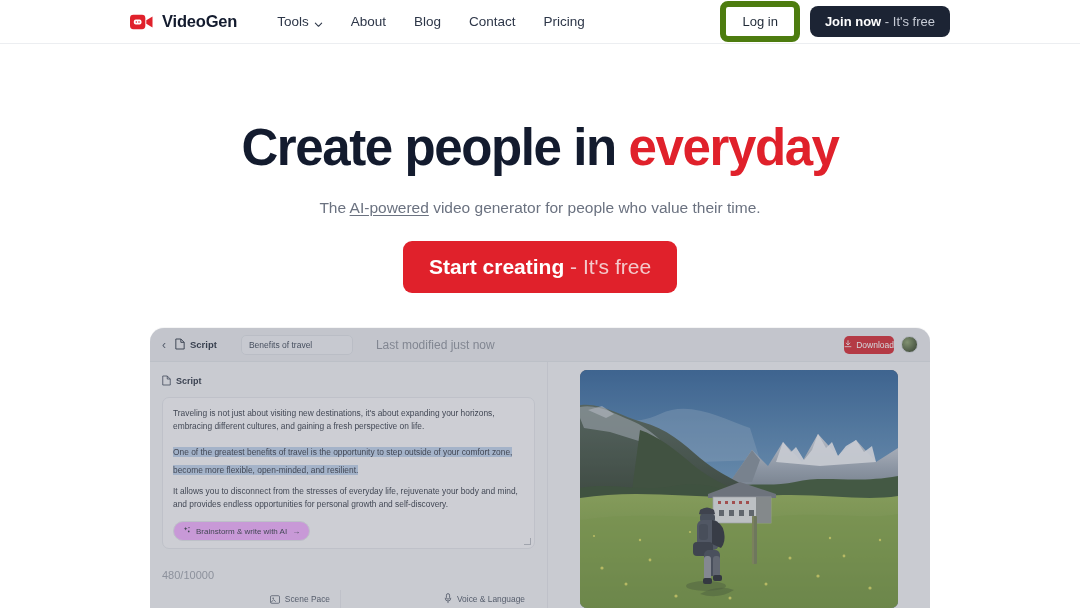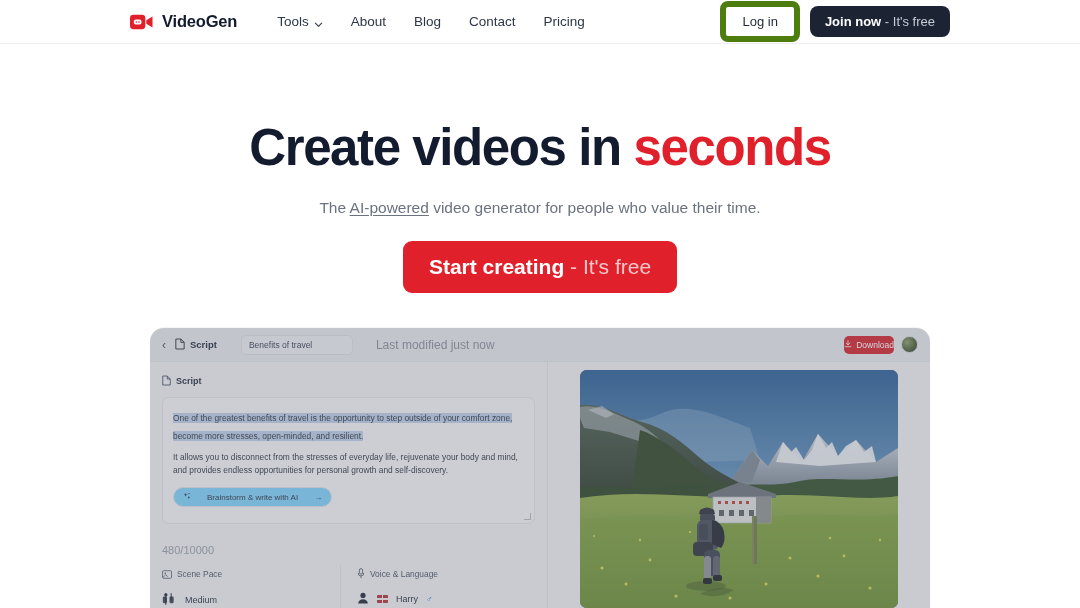--- a/index.html
+++ b/index.html
@@ -149,38 +149,38 @@
   .script-box p {
     font-size: 8.4px; line-height: 1.55; color: #2e3440;
     margin-bottom: 8px;
   }
   .script-box p.sel {
     background: #bcd0e8; display: inline;
     box-decoration-break: clone; -webkit-box-decoration-break: clone;
   }
   .sel-wrap { margin-bottom: 8px; }
   .ai-btn {
-    display: inline-flex; align-items: center; gap: 16px;
-    background: #7dd3fc; border: 1px solid #e0e3e7; border-radius: 13px;
+    display: inline-flex; align-items: center; gap: 5px;
+    background: #f0abfc; border: 1px solid #e0e3e7; border-radius: 13px;
     padding: 4px 9px; font-size: 8px; color: #2e3440;
     margin-top: 2px; cursor: pointer;
   }
   .resize-grip {
     position: absolute; right: 3px; bottom: 3px;
     width: 7px; height: 7px;
     border-right: 1px solid #b6bac1; border-bottom: 1px solid #b6bac1;
   }
   .counter { font-size: 11px; color: #9aa0a8; margin-top: 20px; }
 
   .ctl-row { display: flex; margin-top: 9px; }
   .ctl {
     flex: 1; padding-right: 10px;
   }
   .ctl + .ctl { border-left: 1px solid #e2e4e8; padding-left: 16px; }
-  .ctl-head { display: flex; align-items: center; gap: 5px; }
+  .ctl-head { display: flex; align-items: center; gap: 5px; justify-content: flex-end; }
   .ctl-head .t { font-size: 8.4px; color: #4b5563; }
   .ctl-val {
     display: flex; align-items: center; gap: 8px;
     margin-top: 9px; font-size: 9px; color: #1f2937;
   }
   .flag {
     width: 11px; height: 8px; border-radius: 1px;
     background: #b0313a; position: relative; display: inline-block;
     overflow: hidden;
   }
@@ -244,21 +244,21 @@
     </div>
   </nav>
 
   <div class="header-right">
     <button class="btn-login">Log in</button>
     <button class="btn-join"><b>Join now</b><span> - It's free</span></button>
   </div>
 </div>
 
 <div class="hero">
-  <h1><span>Create videos in </span><span class="accent">seconds</span></h1>
+  <h1><span>Create people in </span><span class="accent">everyday</span></h1>
   <div class="sub"><span>The </span><a>AI-powered</a><span> video generator for people who value their time.</span></div>
   <button class="cta"><b>Start creating</b><span> - It's free</span></button>
 </div>
 
 <div class="mock-wrap">
   <div class="mock">
 
     <div class="mock-topbar">
       <span class="mk-back">‹</span>
       <span class="mk-doc">
@@ -292,22 +292,23 @@
           <span>
             <svg viewBox="0 0 12 14" width="9" height="11">
                 <path d="M1 1h6l4 4v8H1z" fill="none" stroke="#374151" stroke-width="1.1" stroke-linejoin="round"></path>
                 <path d="M7 1v4h4" fill="none" stroke="#374151" stroke-width="1.1"></path>
               </svg>
           </span>
           <span class="t">Script</span>
         </div>
 
         <div class="script-box">
+          <p>Traveling is not just about visiting new destinations, it's about expanding your horizons, embracing different cultures, and gaining a fresh perspective on life.</p>
           <div class="sel-wrap">
-            <p class="sel">One of the greatest benefits of travel is the opportunity to step outside of your comfort zone, become more stresses, open-minded, and resilient.</p>
+            <p class="sel">One of the greatest benefits of travel is the opportunity to step outside of your comfort zone, become more flexible, open-minded, and resilient.</p>
           </div>
           <p>It allows you to disconnect from the stresses of everyday life, rejuvenate your body and mind, and provides endless opportunities for personal growth and self-discovery.</p>
           <span class="ai-btn">
             <span>
               <svg viewBox="0 0 12 12" width="8" height="8">
                   <path d="M4 1.2 4.7 3.3 6.8 4 4.7 4.7 4 6.8 3.3 4.7 1.2 4 3.3 3.3Z" fill="#2e3440"></path>
                   <circle cx="9" cy="2.4" r="1" fill="#2e3440"></circle>
                   <circle cx="8.6" cy="8.2" r="1.3" fill="#2e3440"></circle>
                 </svg>
             </span>

